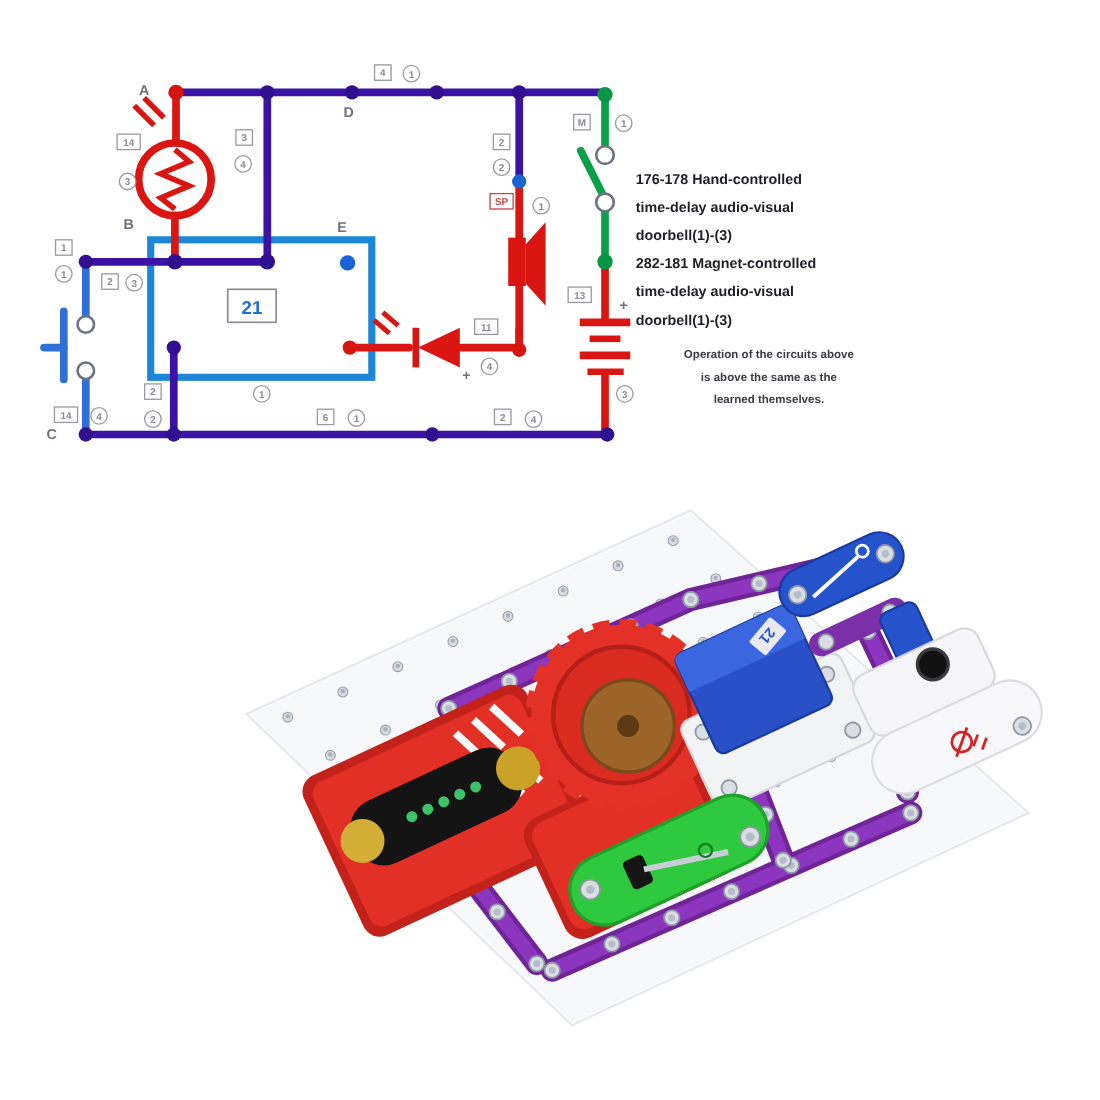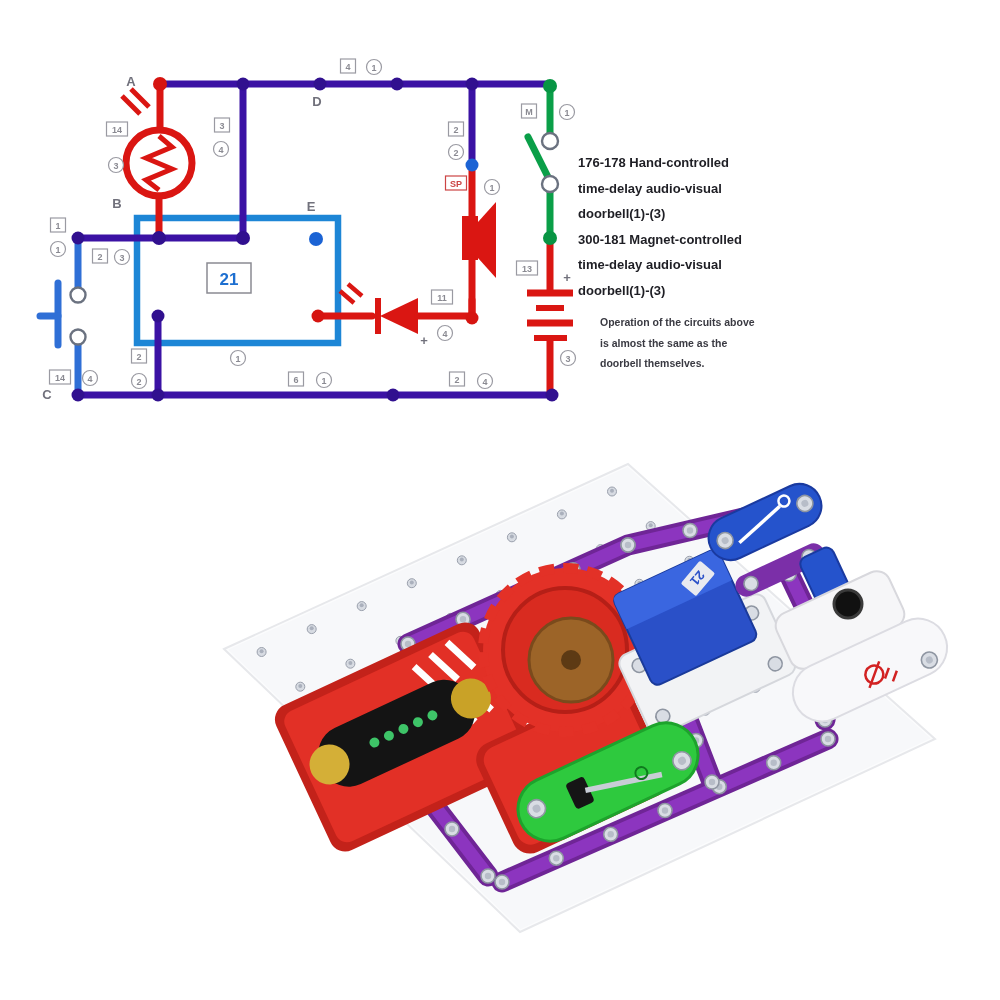--- a/index.html
+++ b/index.html
@@ -1,21 +1,21 @@
 <!DOCTYPE html>
 <html><head>
 <meta charset="utf-8">
 <style>
   html,body{margin:0;padding:0;background:#ffffff;}
   .page{position:relative;width:1000px;height:1000px;background:#ffffff;overflow:hidden;
         font-family:"Liberation Sans",sans-serif;}
   
   .info{position:absolute;left:578px;top:130px;width:220px;margin-top:20px;}
   .info .h-line{font-size:13px;font-weight:bold;color:#1e1e24;line-height:25.5px;white-space:nowrap;}
-  .info .para{margin-left:22px;margin-top:9px;}
+  .info .para{margin-left:22px;margin-top:9px;text-align:center;}
   .info .p-line{font-size:10.5px;font-weight:bold;color:#3a3a42;line-height:20.5px;white-space:nowrap;}
   
   .schematic{position:absolute;left:0;top:0;}
   .wire-purple{stroke:#3b12a4;stroke-width:7;fill:none;stroke-linecap:round;}
   .wire-blue{stroke:#2f6fd6;stroke-width:7;fill:none;stroke-linecap:round;}
   .wire-red{stroke:#da1612;stroke-width:7;fill:none;stroke-linecap:round;}
   .wire-green{stroke:#0a9f48;stroke-width:7;fill:none;stroke-linecap:round;}
   .wire-cyan{stroke:#1d86d6;stroke-width:6.5;fill:none;}
   .node-p{fill:#31108f;} .node-r{fill:#d61410;} .node-g{fill:#089544;} .node-b{fill:#1b63d4;}
   .contact{fill:#ffffff;stroke:#6b7280;stroke-width:2.4;}
@@ -42,28 +42,28 @@
 
 <div class="page">
 
   <div class="info">
     <div>
         <div class="h-line">176-178 Hand-controlled</div>
         <div class="h-line">time-delay audio-visual</div>
         <div class="h-line">doorbell(1)-(3)</div>
       </div>
     <div>
-        <div class="h-line">300-181 Magnet-controlled</div>
+        <div class="h-line">282-181 Magnet-controlled</div>
         <div class="h-line">time-delay audio-visual</div>
         <div class="h-line">doorbell(1)-(3)</div>
       </div>
     <div class="para">
         <div class="p-line">Operation of the circuits above</div>
-        <div class="p-line">is almost the same as the</div>
-        <div class="p-line">doorbell themselves.</div>
+        <div class="p-line">is above the same as the</div>
+        <div class="p-line">learned themselves.</div>
       </div>
   </div>
 
   <svg class="schematic" width="600" height="430" viewBox="0 0 600 430">
 
     <g>
       <rect class="wire-cyan" x="137" y="218" width="201" height="125"></rect>
       <circle class="node-b" cx="316" cy="239" r="7"></circle>
       <rect x="207" y="263" width="44" height="30" fill="#ffffff" stroke="#8a8a92" stroke-width="1.5"></rect>
       <text class="ic-num" x="229" y="285">21</text>

